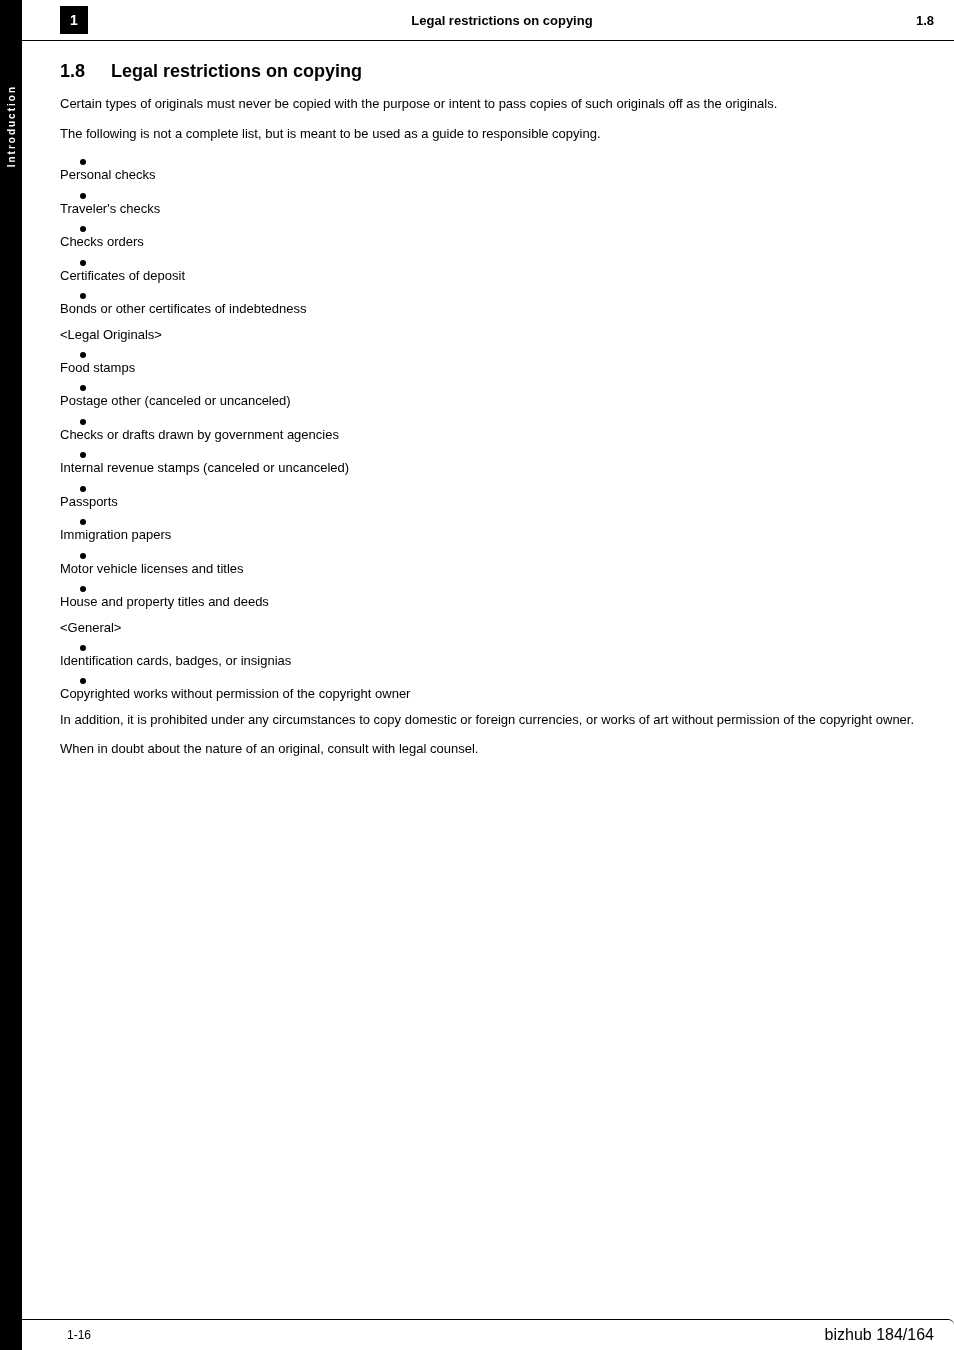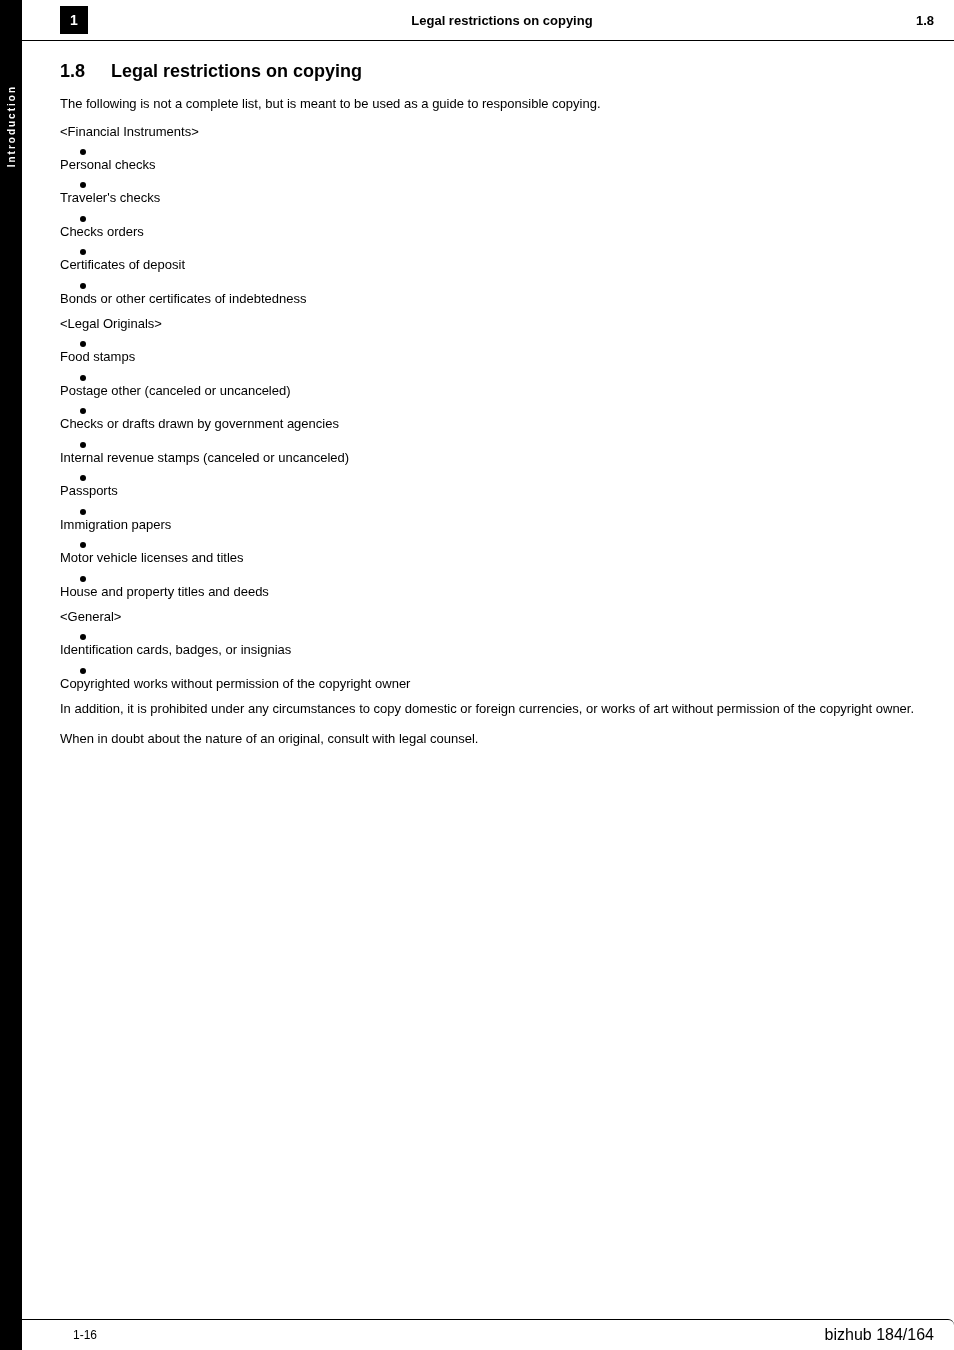--- a/index.html
+++ b/index.html
@@ -150,21 +150,21 @@
       margin-right: 10px;
       margin-top: 6px;
       flex-shrink: 0;
       margin-left: 20px;
     }
 
     
     .bottom-footer {
       position: absolute;
       bottom: 0;
-      left: 13px;
+      left: 7px;
       right: 0;
       display: flex;
       justify-content: space-between;
       align-items: center;
       padding: 6px 20px 6px 60px;
       border-top: 1px solid #000;
       border-radius: 6px;
     }
 
     .footer-page {
@@ -192,25 +192,23 @@
     <div class="header-section-num">1.8</div>
   </div>
 
   <div class="main-content">
 
     <div class="section-header">
       <span class="section-number">1.8</span>
       <span class="section-title">Legal restrictions on copying</span>
     </div>
 
+    <p class="paragraph">Certain types of originals must never be copied with the purpose or intent to pass copies of such originals off as the originals.</p>
     <p class="paragraph">The following is not a complete list, but is meant to be used as a guide to responsible copying.</p>
 
-    <div class="category-label">
-      <span>&lt;Financial Instruments&gt;</span>
-    </div>
     <ul class="bullet-list">
       <li>
           <span class="bullet-dot"></span>
           <span>Personal checks</span>
         </li>
       <li>
           <span class="bullet-dot"></span>
           <span>Traveler's checks</span>
         </li>
       <li>

